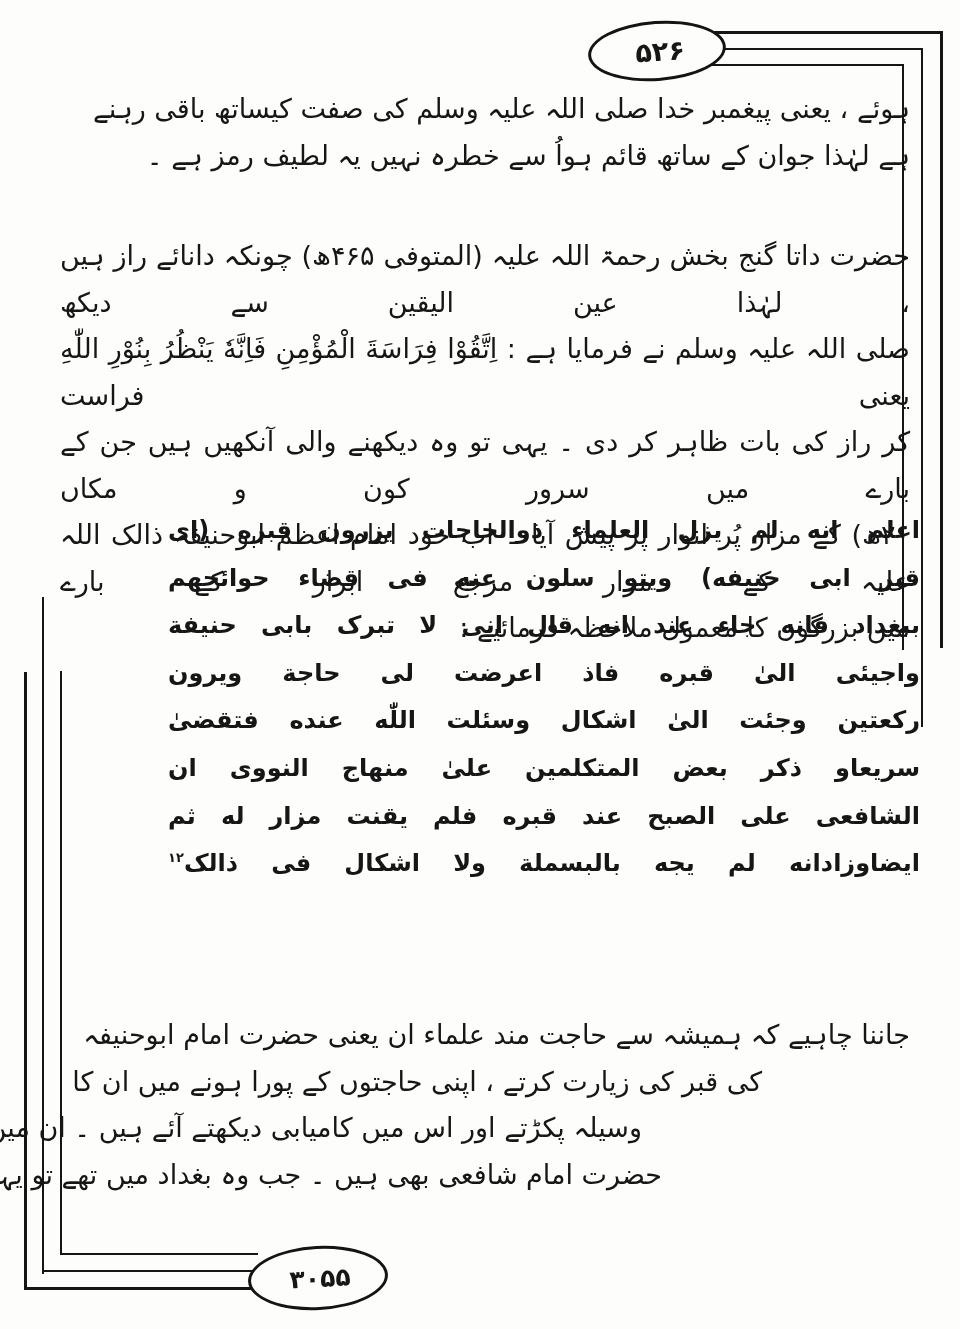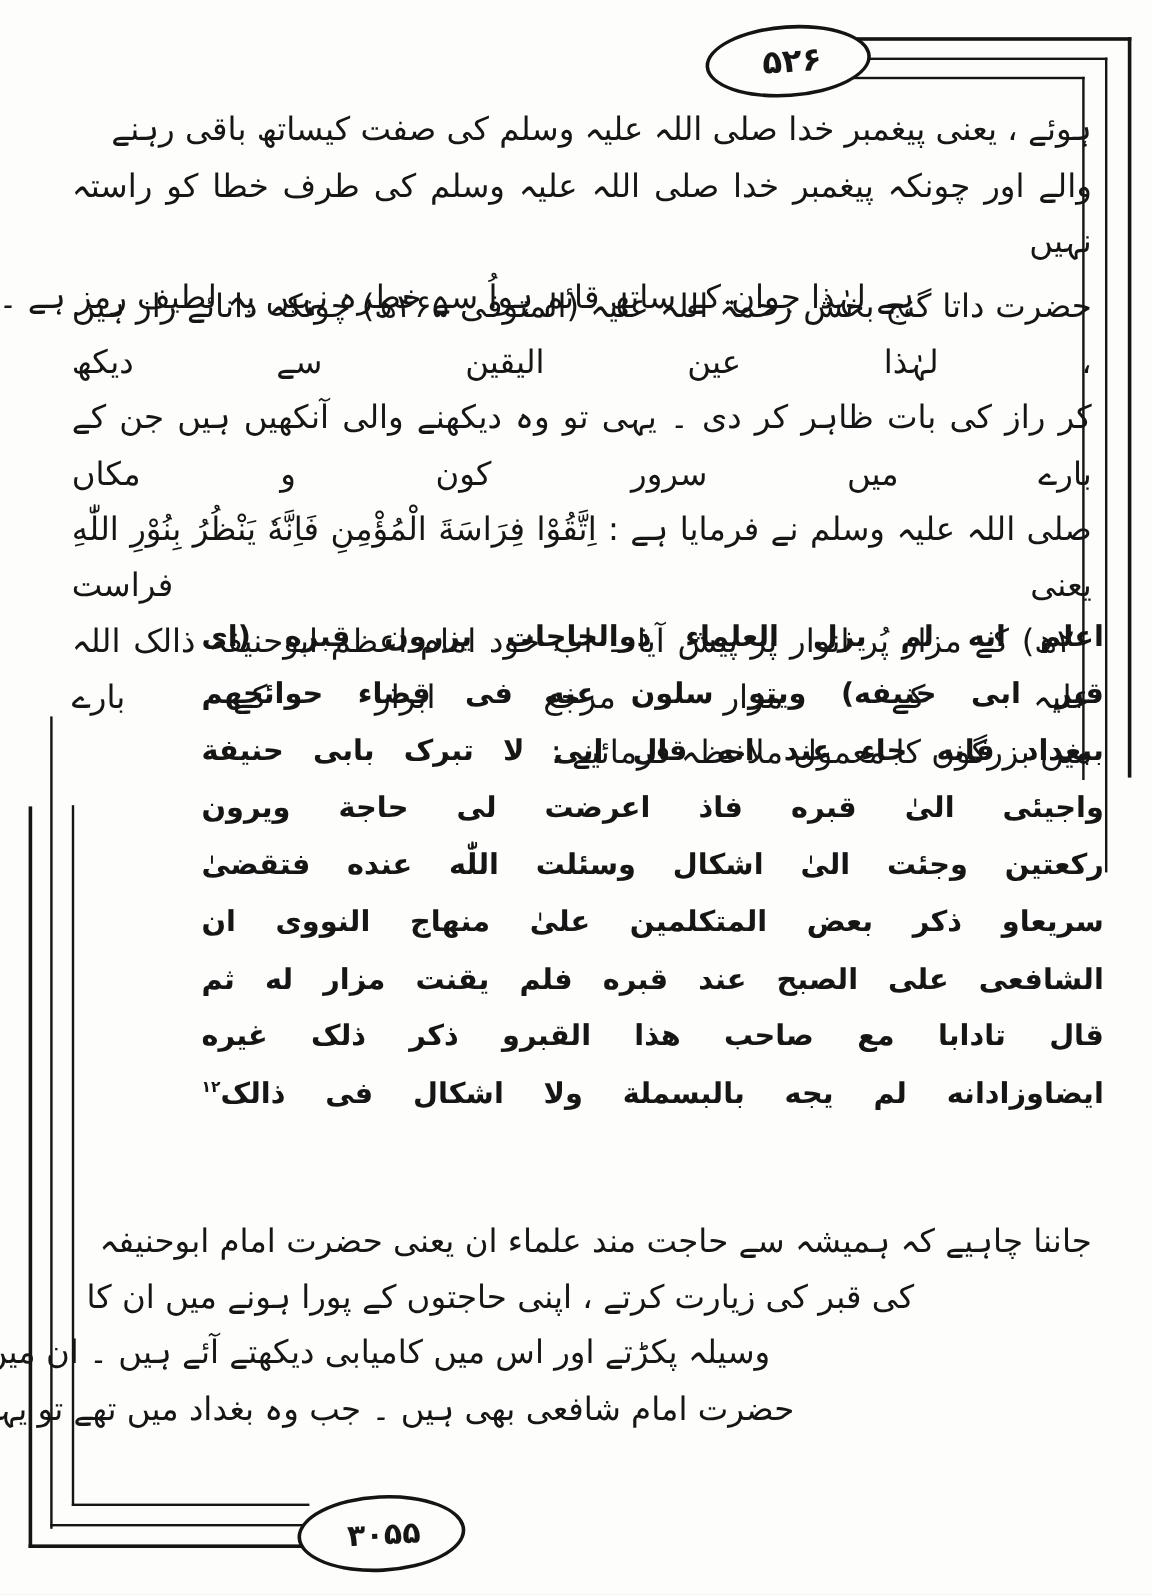--- a/index.html
+++ b/index.html
@@ -74,41 +74,39 @@
   <div class="fl b1"></div>
   <div class="fl b2"></div>
   <div class="fl b3"></div>
 
   <div class="oval oval-top">
     <span>۵۲۶</span>
   </div>
 
   <div class="txt urdu p1">
     <div class="tline">ہوئے ، یعنی پیغمبر خدا صلی اللہ علیہ وسلم کی صفت کیساتھ باقی رہنے</div>
-    <div class="tline just">والے اور چونکہ پیغمبر خدا صلی اللہ علیہ وسلم کی طرف خطا کو راستہ نہیں</div>
     <div class="tline">ہے لہٰذا جوان کے ساتھ قائم ہواُ سے خطرہ نہیں یہ لطیف رمز ہے ۔</div>
   </div>
 
   <div class="txt urdu p2">
     <div class="tline just">حضرت داتا گنج بخش رحمۃ اللہ علیہ (المتوفی ۴۶۵ھ) چونکہ دانائے راز ہیں ، لہٰذا عین الیقین سے دیکھ</div>
+    <div class="tline just">صلی اللہ علیہ وسلم نے فرمایا ہے : اِتَّقُوْا فِرَاسَةَ الْمُؤْمِنِ فَاِنَّهٗ يَنْظُرُ بِنُوْرِ اللّٰهِ یعنی فراست</div>
     <div class="tline just">کر راز کی بات ظاہر کر دی ۔ یہی تو وہ دیکھنے والی آنکھیں ہیں جن کے بارے میں سرور کون و مکاں</div>
-    <div class="tline just">صلی اللہ علیہ وسلم نے فرمایا ہے : اِتَّقُوْا فِرَاسَةَ الْمُؤْمِنِ فَاِنَّهٗ يَنْظُرُ بِنُوْرِ اللّٰهِ یعنی فراست</div>
     <div class="tline just">۲۰ھ) کے مزار پُر انوار پر پیش آیا ۔ اب خود امام اعظم ابوحنیفہ ذالک اللہ علیہ کے مزار مرجع ابرار کے بارے</div>
     <div class="tline">میں بزرگوں کا معمول ملاحظہ فرمائیے :</div>
   </div>
 
   <div class="txt arabic">
     <div class="tline just">اعلم انه لم يزل العلماء ذوالحاجات يزرون قبره (ای</div>
     <div class="tline just">قبر ابی حنیفه) ويتو سلون عنه فی قضاء حوائجهم</div>
     <div class="tline just">ببغداد فانه جاء عند انه قال انی لا تبرک بابی حنیفة</div>
     <div class="tline just">واجیئی الیٰ قبره فاذ اعرضت لی حاجة ويرون</div>
     <div class="tline just">رکعتین وجئت الیٰ اشکال وسئلت اللّٰه عنده فتقضیٰ</div>
     <div class="tline just">سریعاو ذکر بعض المتکلمین علیٰ منهاج النووی ان</div>
     <div class="tline just">الشافعی علی الصبح عند قبره فلم یقنت مزار له ثم</div>
-    <div class="tline just">قال تادابا مع صاحب هذا القبرو ذکر ذلک غیره</div>
     <div class="tline just">
       <span>ایضاوزادانه لم یجه بالبسملة ولا اشکال فی ذالک</span><sup class="fnmark">۱۲</sup>
     </div>
   </div>
 
   <div class="txt urdu p3">
     <div class="tline">جاننا چاہیے کہ ہمیشہ سے حاجت مند علماء ان یعنی حضرت امام ابوحنیفہ</div>
     <div class="tline">کی قبر کی زیارت کرتے ، اپنی حاجتوں کے پورا ہونے میں ان کا</div>
     <div class="tline">وسیلہ پکڑتے اور اس میں کامیابی دیکھتے آئے ہیں ۔ ان میں سے</div>
     <div class="tline">حضرت امام شافعی بھی ہیں ۔ جب وہ بغداد میں تھے تو یہاں حاضر</div>

